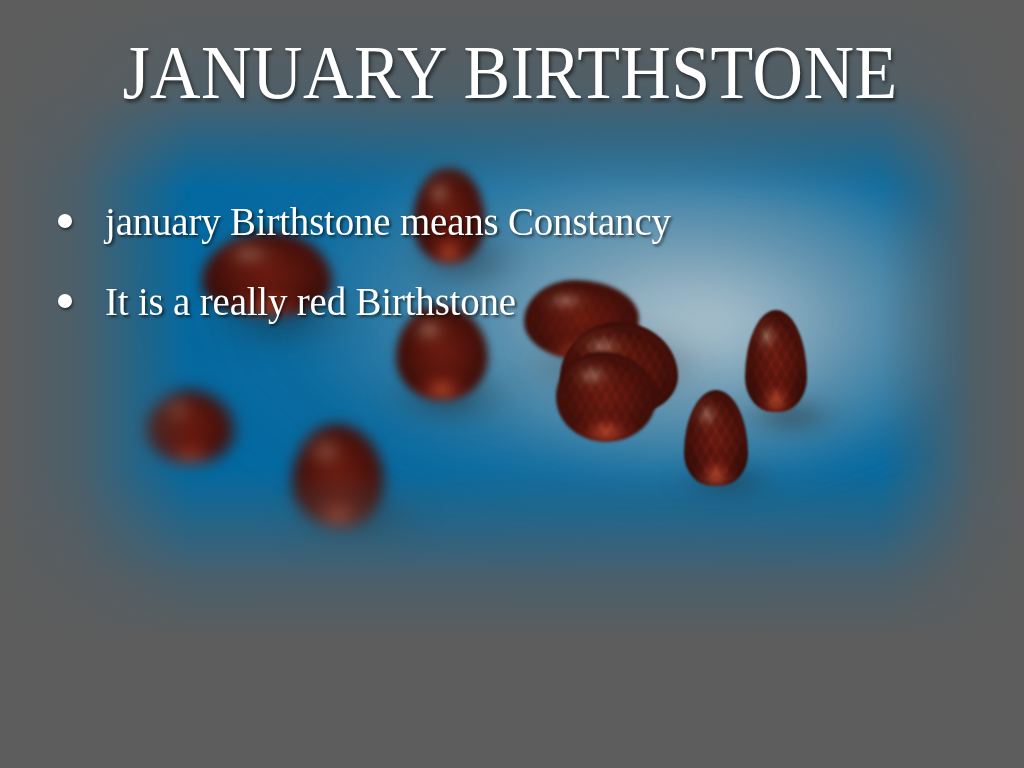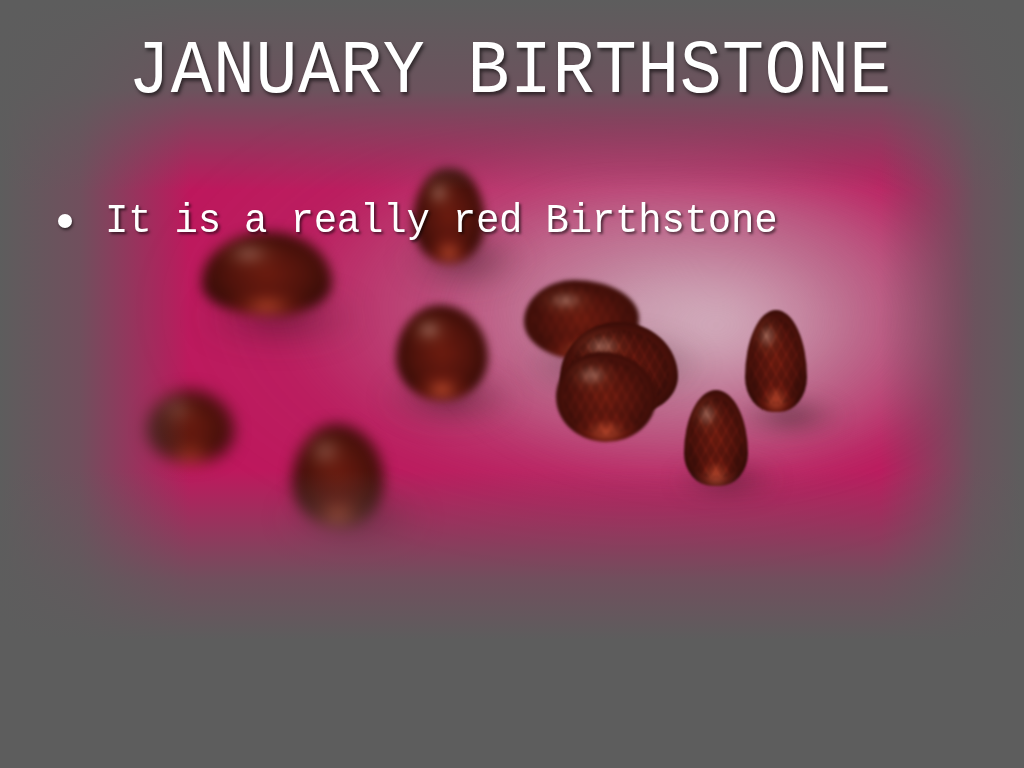--- a/index.html
+++ b/index.html
@@ -5,22 +5,22 @@
   html, body {
     margin: 0;
     padding: 0;
     background: #5d5d5d;
   }
   #slide {
     position: relative;
     width: 1020px;
     height: 768px;
     overflow: hidden;
-    background: #be185d;
-    font-family: Liberation Mono, monospace;
+    background: #0369a1;
+    font-family: Liberation Serif, serif;
     -webkit-font-smoothing: antialiased;
   }
 
   
   #photo-layer {
     position: absolute;
     left: 0; top: 0;
     width: 1024px; height: 768px;
     overflow: hidden;
     pointer-events: none;
@@ -159,20 +159,24 @@
 
     <div class="gem facets" style="left:146px; top:390px; width:88px; height:74px; border-radius:50% 50% 48% 52% / 54% 56% 44% 46%; filter:blur(8px);"></div>
 
     <div class="vignette"></div>
   </div>
 
   <div id="title">JANUARY BIRTHSTONE</div>
 
   <div id="bullets">
 
+    <div class="bullet-row">
+      <span class="bullet-marker"></span>
+      <span class="bullet-text">january Birthstone means Constancy</span>
+    </div>
 
 
     <div class="bullet-row">
       <span class="bullet-marker"></span>
       <span class="bullet-text">It is a really red Birthstone</span>
     </div>
 
 
 
   </div>

